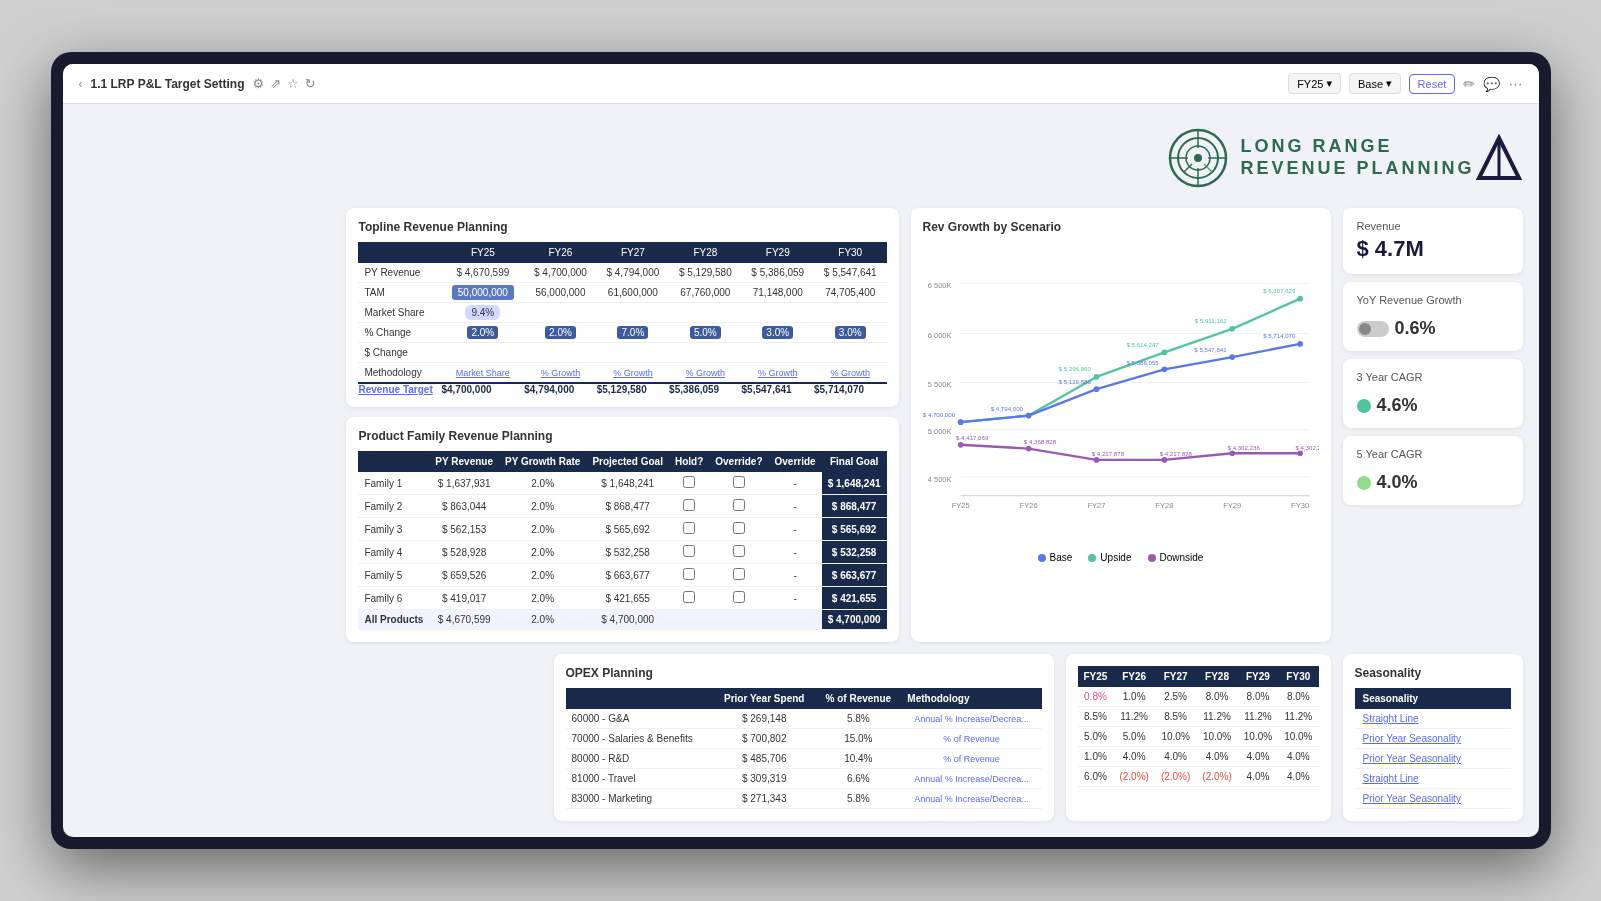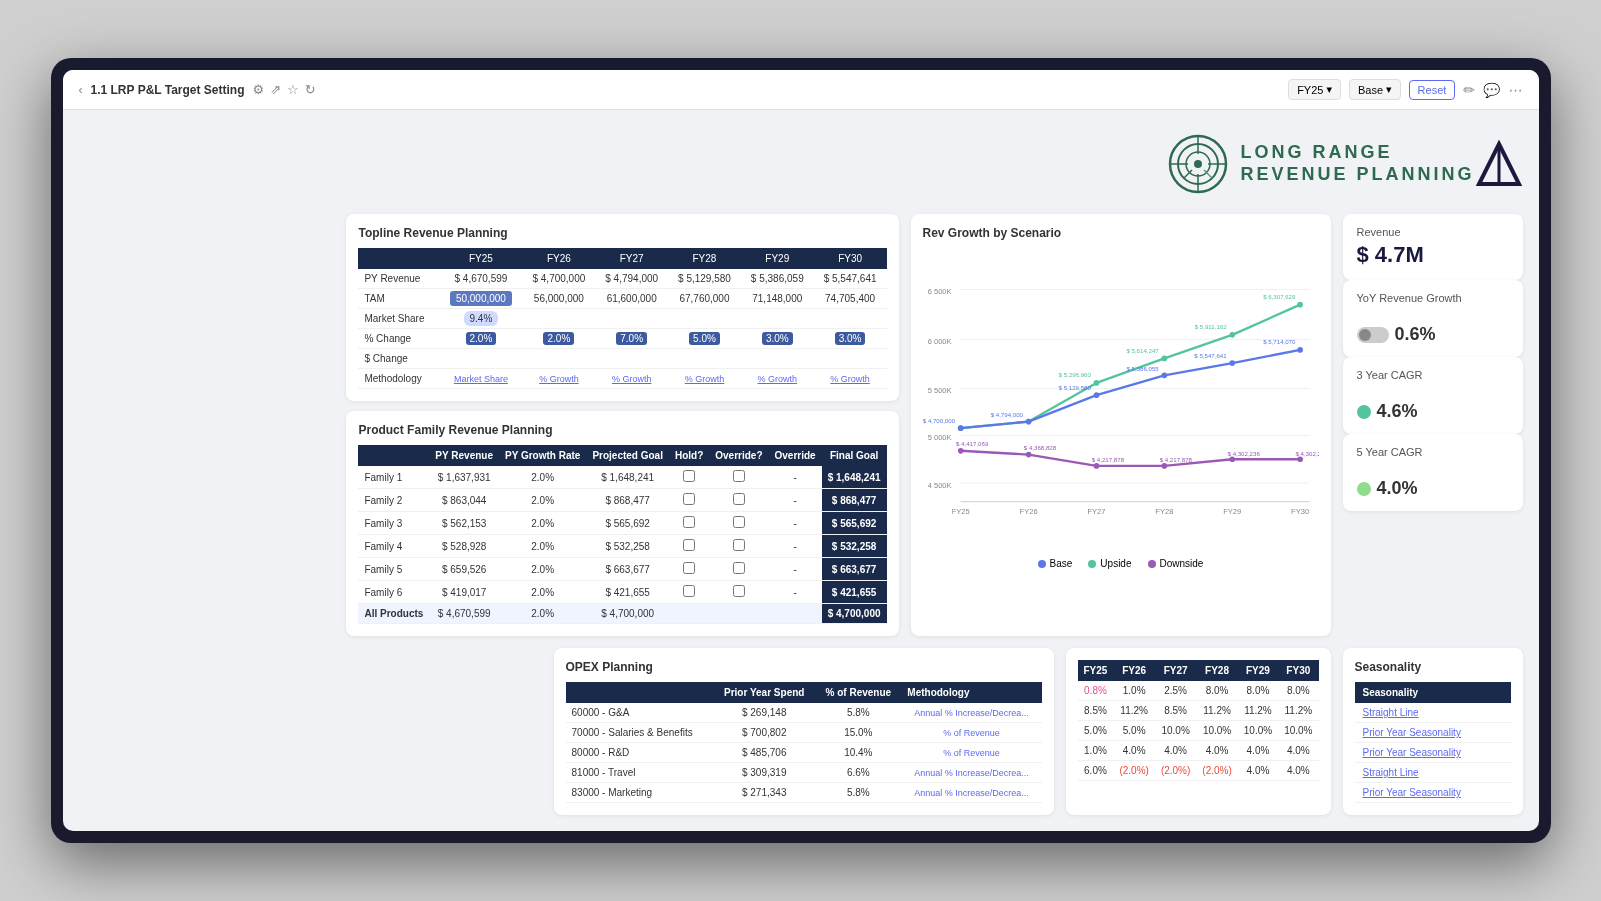--- a/index.html
+++ b/index.html
@@ -193,20 +193,21 @@
     .chart-card {
       background: #fff;
       border-radius: 8px;
       padding: 12px;
       box-shadow: 0 1px 4px rgba(0,0,0,0.08);
     }
     
     .metrics-col {
       display: flex;
       flex-direction: column;
+      gap: 8px;
     }
     .metric-card {
       background: #fff;
       border-radius: 8px;
       padding: 12px 14px;
       box-shadow: 0 1px 4px rgba(0,0,0,0.08);
     }
     .metric-label {
       font-size: 11px;
       color: #555;
@@ -218,21 +219,21 @@
       font-weight: 700;
       color: #1a1a3e;
     }
     .metric-sub {
       font-size: 14px;
       color: #333;
       font-weight: 600;
       display: flex;
       align-items: center;
       gap: 6px;
-      margin-top: 20px;
+      margin-top: 12px;
     }
     .dot-teal {
       width: 14px;
       height: 14px;
       border-radius: 50%;
       background: #52c4a0;
       display: inline-block;
     }
     .dot-toggle {
       width: 32px;
@@ -450,20 +451,29 @@
                   <td></td>
                 </tr>
                 <tr class="table-row methodology-row">
                   <td>Methodology</td>
                   <td><span class="link-text">Market Share</span></td>
                   <td><span class="link-text">% Growth</span></td>
                   <td><span class="link-text">% Growth</span></td>
                   <td><span class="link-text">% Growth</span></td>
                   <td><span class="link-text">% Growth</span></td>
                   <td><span class="link-text">% Growth</span></td>
+                </tr>
+                <tr class="revenue-target-row">
+                  <td><span class="link-text">Revenue Target</span></td>
+                  <td>$4,700,000</td>
+                  <td>$4,794,000</td>
+                  <td>$5,129,580</td>
+                  <td>$5,386,059</td>
+                  <td>$5,547,641</td>
+                  <td>$5,714,070</td>
                 </tr>
               </tbody>
             </table>
           </div>
 
           <div class="card">
             <div class="card-title">Product Family Revenue Planning</div>
             <table>
               <thead>
                 <tr>

